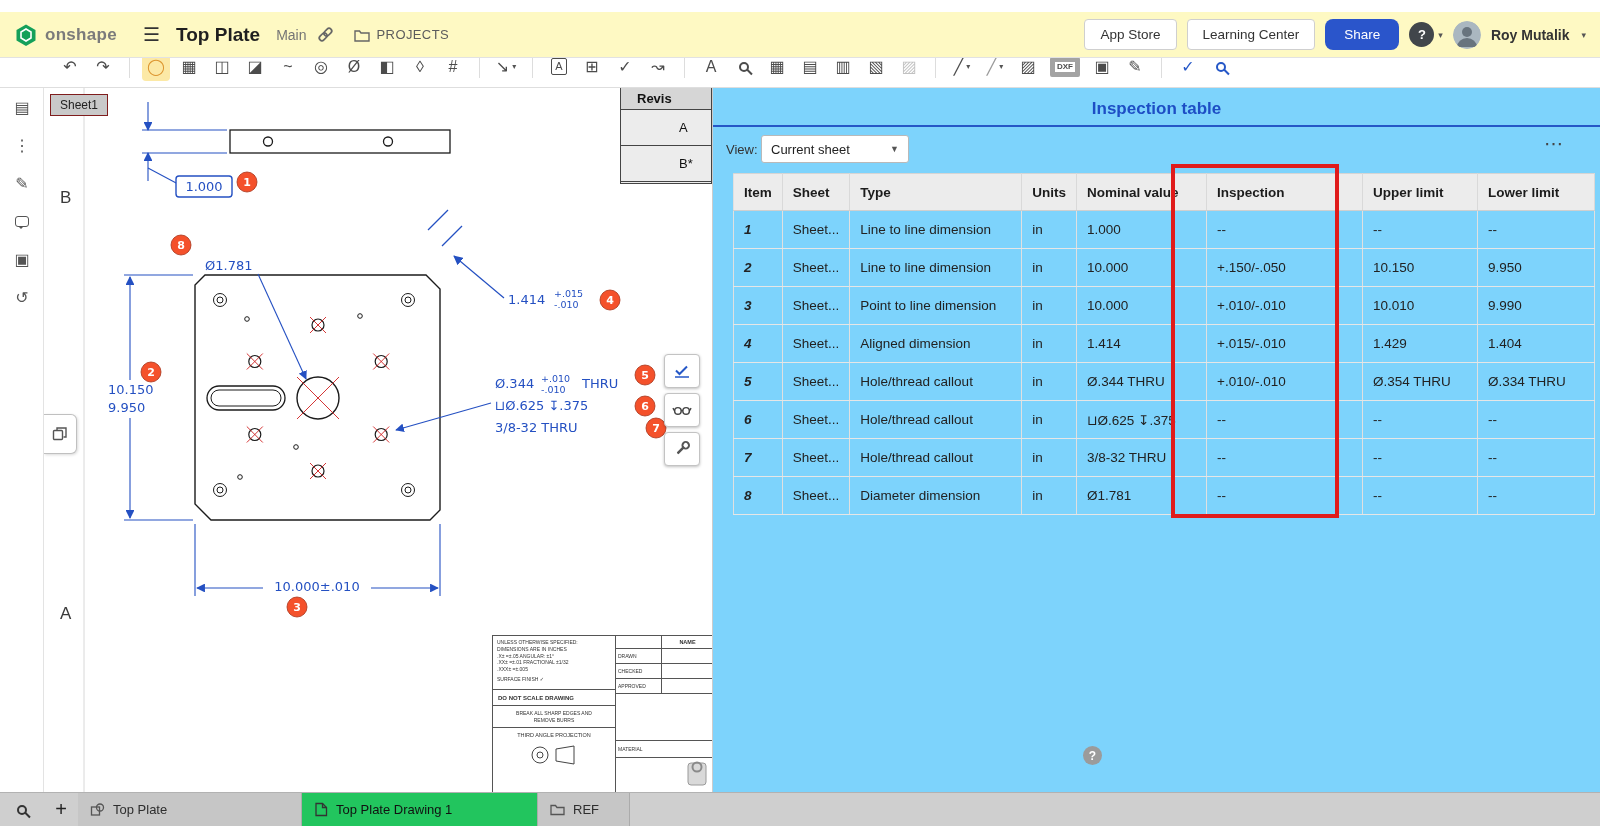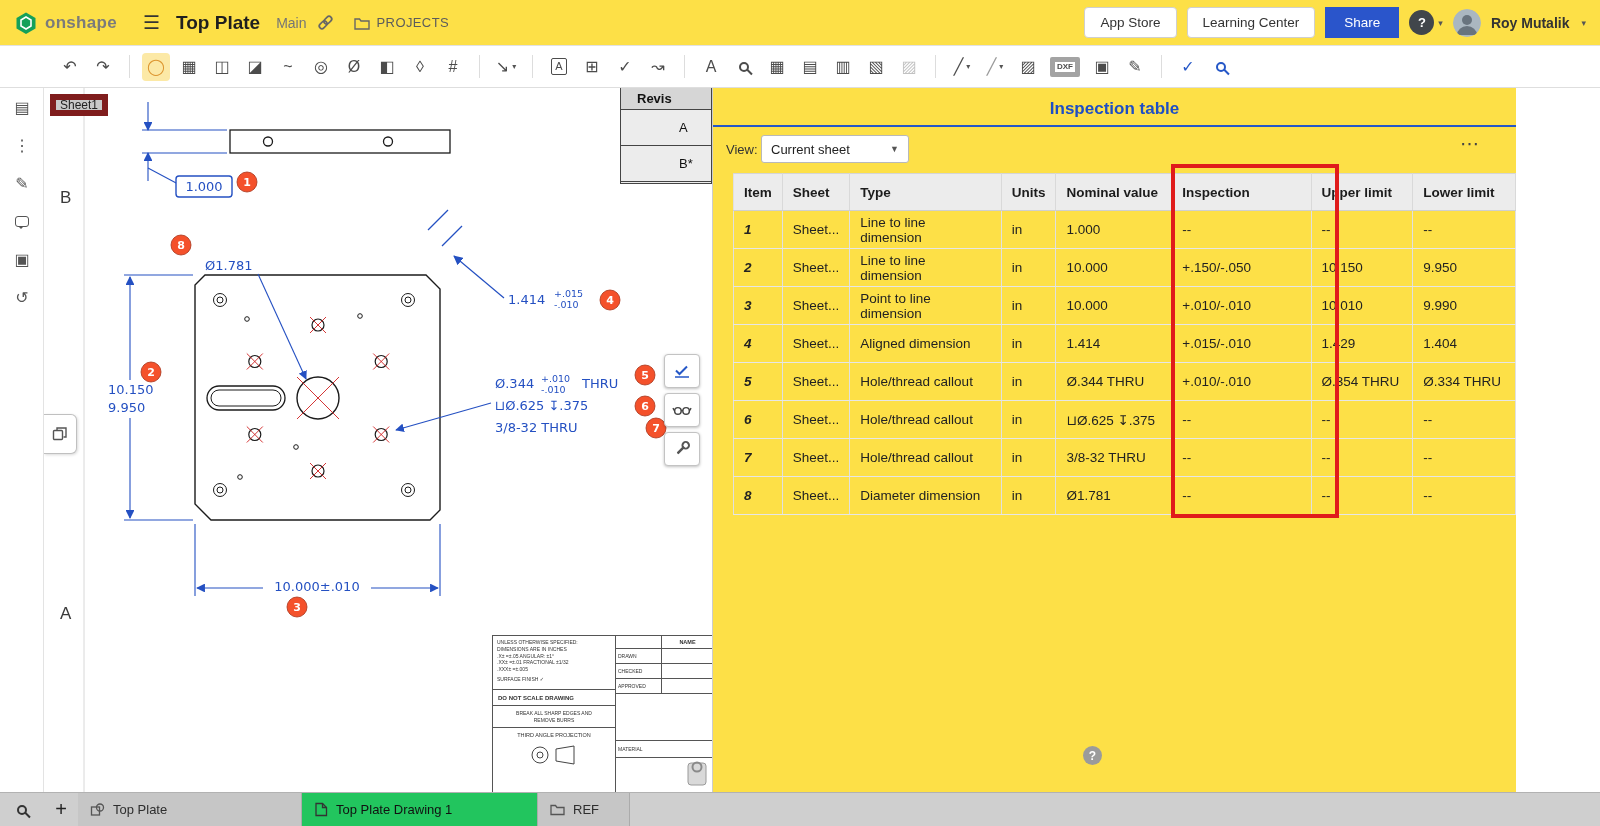--- a/index.html
+++ b/index.html
@@ -1,30 +1,30 @@
 <!DOCTYPE html>
 <html><head>
 <meta charset="utf-8">
 <style>
   *{margin:0;padding:0;box-sizing:border-box}
   html,body{width:1600px;height:826px;font-family:"Liberation Sans",sans-serif;background:#fff;overflow:hidden}
   #app{position:absolute;inset:0;width:1600px;height:826px;background:#fff}
 
   
-  #header{position:absolute;left:0;top:0;width:1600px;height:46px;background:#fde047;border-bottom:1px solid #e2e2e2;display:flex;align-items:center;padding:0 14px;gap:10px;z-index:30}
+  #header{position:absolute;left:0;top:12px;width:1600px;height:46px;background:#fef9c3;border-bottom:1px solid #e2e2e2;display:flex;align-items:center;padding:0 14px;gap:10px;z-index:30}
   .logo-wrap{display:flex;align-items:center;gap:7px}
   .logo-text{font-size:17px;color:#7b7b7b;font-weight:600;letter-spacing:.3px}
   .burger{font-size:19px;color:#333;margin-left:16px;cursor:pointer}
   .doc-title{font-size:19px;font-weight:bold;color:#1f1f1f;margin-left:6px}
   .branch{font-size:14px;color:#757575;margin-left:6px}
   .hicon{display:flex;align-items:center;color:#666}
   .proj{display:flex;align-items:center;gap:7px;color:#5c5c5c;font-size:13px;letter-spacing:.4px;margin-left:10px}
   .hspacer{flex:1}
   .btn-plain{height:31px;padding:0 15px;border:1px solid #cfcfcf;border-radius:4px;background:#fff;font-size:13.5px;color:#333;display:flex;align-items:center;cursor:pointer;font-family:inherit}
-  .btn-share{height:31px;padding:0 19px;border:none;border-radius:0;background:#2a55cb;font-size:13.5px;color:#fff;display:flex;align-items:center;cursor:pointer;font-family:inherit}
+  .btn-share{height:31px;padding:0 19px;border:none;border-radius:8px;background:#2a55cb;font-size:13.5px;color:#fff;display:flex;align-items:center;cursor:pointer;font-family:inherit}
   .help-btn{width:25px;height:25px;border-radius:50%;background:#41464b;color:#fff;font-weight:bold;font-size:13px;display:flex;align-items:center;justify-content:center;cursor:pointer}
   .mini-caret{font-size:9px;color:#555;margin-left:2px}
   .avatar{width:28px;height:28px;border-radius:50%;overflow:hidden;flex:0 0 auto}
   .uname{font-size:14px;color:#333;font-weight:600}
 
   
   #toolbar{position:absolute;left:0;top:46px;width:1600px;height:42px;background:#fff;border-bottom:1px solid #dedede;display:flex;align-items:center;padding-left:56px;gap:5px;z-index:25}
   .tb-btn{min-width:28px;height:28px;padding:0 3px;display:flex;align-items:center;justify-content:center;font-size:16px;color:#4c4c4c;border-radius:4px;cursor:pointer}
   .tb-btn .glyph{line-height:1}
   .tb-hl{background:#fce9a6}
@@ -43,21 +43,21 @@
 
   
   #sidebar{position:absolute;left:0;top:88px;width:44px;height:704px;background:#fff;border-right:1px solid #e3e3e3;z-index:20}
   .sb-btn{width:44px;height:38px;display:flex;align-items:center;justify-content:center;font-size:16px;color:#555;cursor:pointer}
 
   
   #drawing{position:absolute;left:44px;top:88px;width:668px;height:704px;background:#fff;overflow:hidden}
   .dt{font-family:"DejaVu Sans",sans-serif;font-size:13px;fill:#2450c2}
   .dts{font-family:"DejaVu Sans",sans-serif;font-size:9.5px;fill:#2450c2}
   .balloon-num{font-family:"DejaVu Sans",sans-serif;font-size:11px;font-weight:bold;fill:#fff}
-  .sheet-tab{position:absolute;left:6px;top:6px;width:58px;height:22px;background:#c9c9c9;border:6px solid #7f1d1d;font-size:12px;color:#222;display:flex;align-items:center;justify-content:center;z-index:5}
+  .sheet-tab{position:absolute;left:6px;top:6px;width:58px;height:22px;background:#c9c9c9;border:1px solid #7f1d1d;font-size:12px;color:#222;display:flex;align-items:center;justify-content:center;z-index:5}
   .zone{position:absolute;font-size:17px;color:#3a3a3a;z-index:4}
   .rev-table{position:absolute;left:576px;top:0;width:92px;height:96px;border:1.5px solid #444;border-top:none;background:#ececec;overflow:hidden;z-index:5}
   .rev-hd{height:22px;background:#d6d6d6;border-bottom:1.5px solid #444;font-size:13px;font-weight:bold;color:#111;display:flex;align-items:center;padding-left:16px}
   .rev-row{height:36px;border-bottom:1px solid #444;font-size:13px;color:#111;display:flex;align-items:center;padding-left:58px}
   .float-tools{position:absolute;left:620px;top:266px;display:flex;flex-direction:column;gap:5px;z-index:7}
   .ft-btn{width:36px;height:34px;background:#fff;border:1px solid #c3c3c3;border-radius:4px;box-shadow:0 1px 3px rgba(0,0,0,.25);display:flex;align-items:center;justify-content:center;cursor:pointer}
   .flyout-tab{position:absolute;left:0;top:326px;width:33px;height:40px;background:#fff;border:1px solid #c0c0c0;border-left:none;border-radius:0 6px 6px 0;box-shadow:1px 1px 3px rgba(0,0,0,.15);display:flex;align-items:center;justify-content:center;z-index:6;cursor:pointer}
 
   
   .tblock{position:absolute;left:448px;top:547px;width:220px;height:157px;border-left:1px solid #555;border-top:1px solid #555;background:#fff;z-index:5;font-family:"Liberation Sans",sans-serif;color:#333;overflow:hidden}
@@ -70,21 +70,21 @@
   .tb-namehd{height:13px;border-bottom:1px solid #555;display:flex}
   .tb-namehd .lbl{width:46px;border-right:1px solid #555}
   .tb-namehd .val{flex:1;font-size:5.5px;font-weight:bold;display:flex;align-items:center;justify-content:center}
   .tb-prow{height:15px;border-bottom:1px solid #555;display:flex;font-size:5px}
   .tb-prow .lbl{width:46px;border-right:1px solid #555;display:flex;align-items:center;padding-left:2px}
   .tb-prow .val{flex:1}
   .tb-mat{position:absolute;left:0;top:104px;width:98px;height:18px;border-top:1px solid #555;border-bottom:1px solid #555;font-size:5px;display:flex;align-items:center;padding-left:2px}
   .clip-img{position:absolute;right:3px;bottom:2px}
 
   
-  #panel{position:absolute;left:712px;top:88px;width:804px;height:704px;background:#fde047;border-left:1px solid #ccc;z-index:10}
+  #panel{position:absolute;left:712px;top:88px;width:888px;height:704px;background:#7dd3fc;border-left:1px solid #ccc;z-index:10}
   .panel-title{padding-top:11px;text-align:center;font-size:17px;font-weight:bold;color:#1d4ec5}
   .panel-underline{position:absolute;left:0;top:37px;width:100%;height:2px;background:#2557c7}
   .view-label{position:absolute;left:13px;top:54px;font-size:13px;color:#333}
   .view-dd{position:absolute;left:48px;top:47px;width:148px;height:28px;border:1px solid #b9b9b9;border-radius:3px;background:#fff;display:flex;align-items:center;padding:0 9px;font-size:13px;color:#222;cursor:pointer}
   .view-dd .dd-caret{margin-left:auto;font-size:9px;color:#555}
   .more-btn{position:absolute;right:36px;top:44px;font-size:19px;color:#444;letter-spacing:1px;cursor:pointer}
   .itable{position:absolute;left:20px;top:85px;border-collapse:collapse;table-layout:fixed}
   .itable th{background:#ececec;font-size:13.5px;font-weight:bold;color:#1c1c1c;text-align:left;padding:0 10px;height:37px;border-right:1px solid #d9d9d9;border-top:1px solid #d5d5d5;border-bottom:1px solid #cfcfcf}
   .itable td{font-size:13.5px;color:#222;padding:0 10px;height:38px;border-right:1px solid #e0e0e0;border-bottom:1px solid #e6e6e6}
   .itable th:first-child,.itable td:first-child{border-left:1px solid #e0e0e0}

